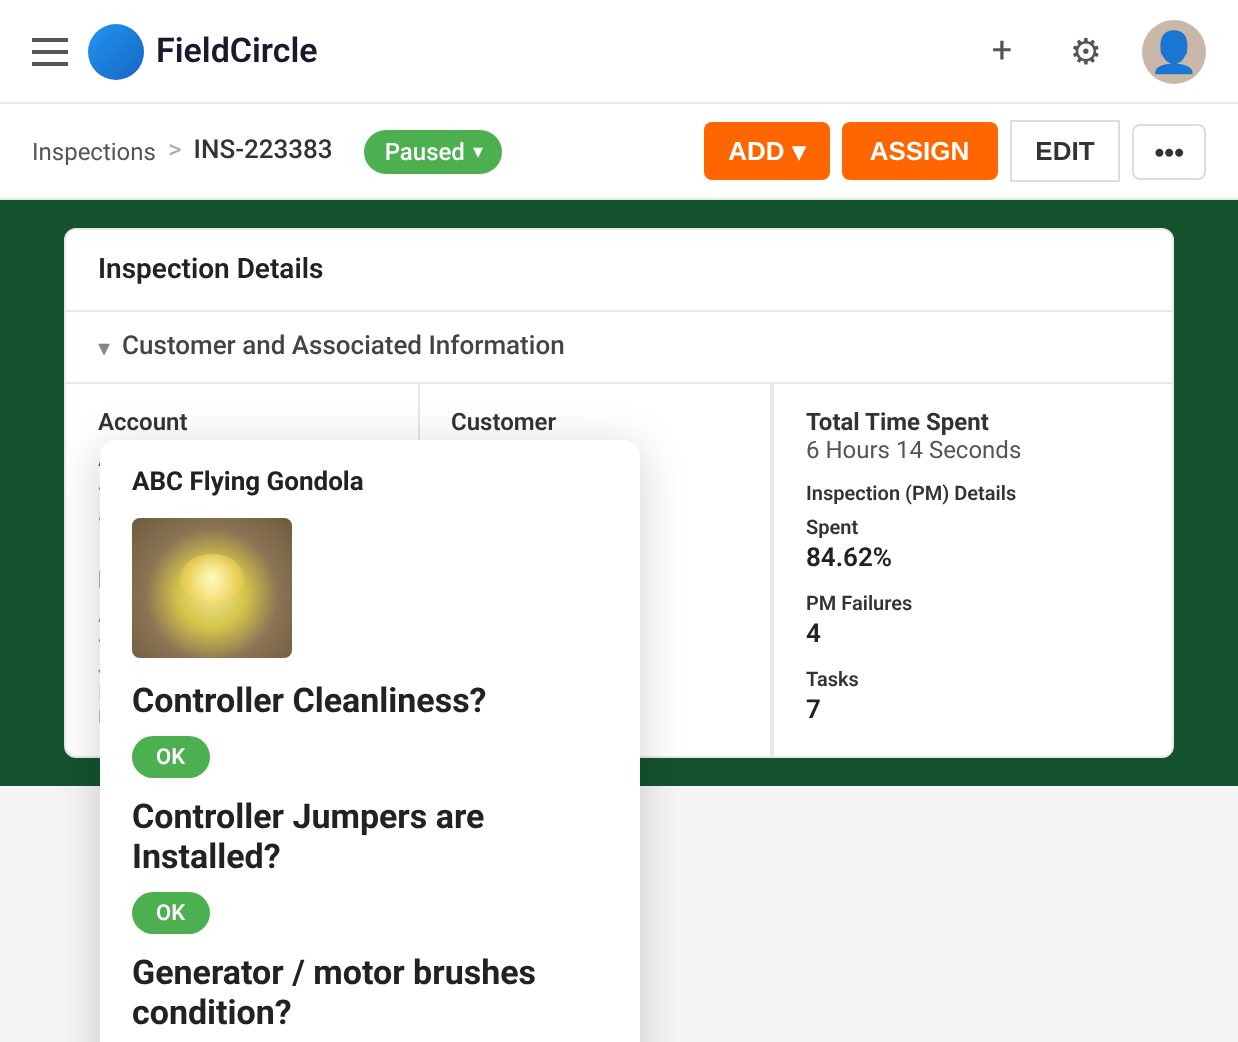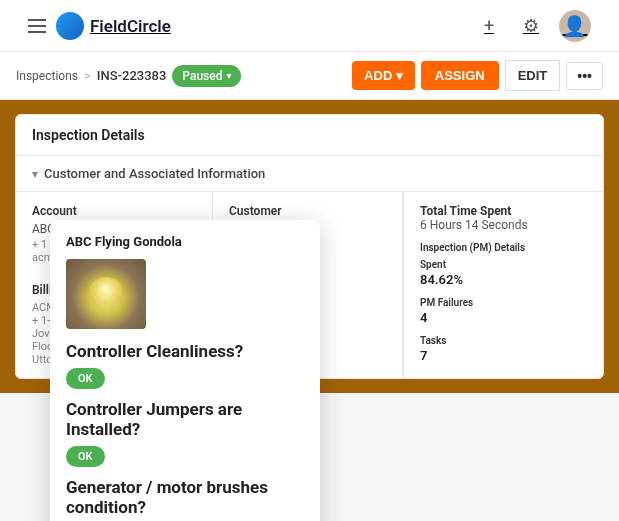--- a/index.html
+++ b/index.html
@@ -12,23 +12,22 @@
       position: relative;
     }
 
     
     .top-nav {
       background: #fff;
       height: 52px;
       display: flex;
       align-items: center;
       justify-content: space-between;
-      padding: 0 28px;
+      padding: 0 16px;
       border-bottom: 1px solid #e8e8e8;
-      text-decoration: underline;
     }
     .nav-left {
       display: flex;
       align-items: center;
       gap: 10px;
     }
     .hamburger-icon {
       display: flex;
       flex-direction: column;
       gap: 4px;
@@ -175,22 +174,22 @@
       border: 1px solid #ddd;
       border-radius: 4px;
       font-size: 14px;
       font-weight: 600;
       padding: 5px 10px;
       cursor: pointer;
     }
 
     
     .main-content {
-      padding: 14px 15px;
-      background: #a16207;
+      padding: 14px 32px;
+      background: #14532d;
     }
 
     
     .section-card {
       background: #fff;
       border-radius: 6px;
       border: 1px solid #e8e8e8;
       overflow: hidden;
     }
     .section-header {
@@ -377,21 +376,21 @@
       <span class="avatar-face">👤</span>
     </div>
   </div>
 </div>
 
 <div class="breadcrumb-bar">
   <div class="breadcrumb-left">
     <span class="breadcrumb-link">Inspections</span>
     <span class="breadcrumb-sep">&gt;</span>
     <span class="breadcrumb-current">INS-223383</span>
-    <span style="">
+    <span style="margin-left:10px;">
       <span class="status-badge">
         <span>Paused</span>
         <span class="chevron">▾</span>
       </span>
     </span>
   </div>
   <div class="breadcrumb-actions">
     <button class="btn-add">
       <span>ADD</span>
       <span>▾</span>

